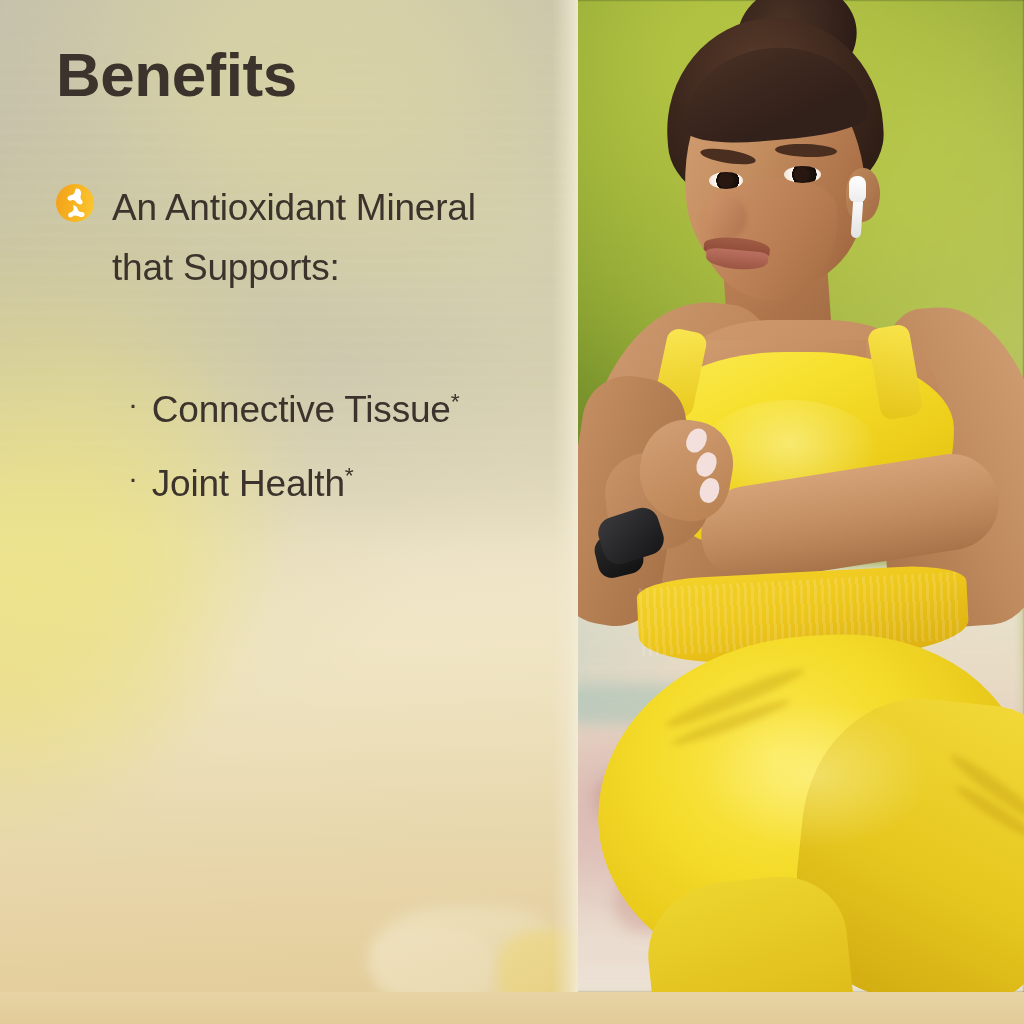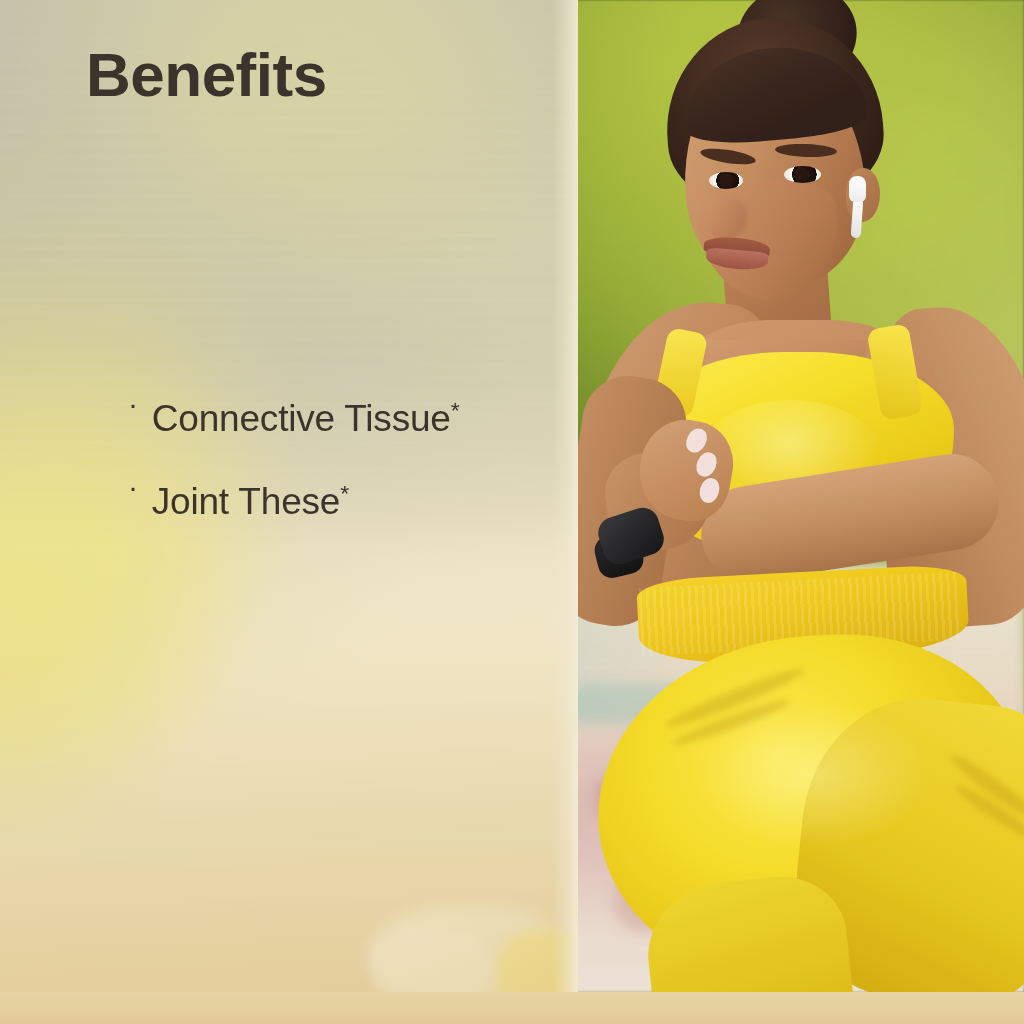--- a/index.html
+++ b/index.html
@@ -300,21 +300,20 @@
     background:linear-gradient(140deg, rgba(240,222,120,.85), rgba(226,198,70,.7));
     filter:blur(6px);
   }
 
   
   .content{position:absolute;left:0;top:0;width:578px;height:992px;}
   .title{
     position:absolute;left:56px;top:42px;
     font-size:62px;font-weight:bold;color:#3b332c;letter-spacing:-0.5px;
     line-height:1.05;
-    margin-left:30px;
   }
   .benefit-row{
     position:absolute;left:56px;top:178px;width:470px;
     display:flex;align-items:flex-start;gap:18px;
   }
   .joint-icon{
     flex:0 0 auto;width:38px;height:38px;border-radius:50%;
     background:linear-gradient(100deg,#f2a01b 0%,#f7b21f 45%,#fbc832 100%);
     position:relative;overflow:hidden;margin-top:6px;
   }
@@ -325,21 +324,21 @@
   }
   .bullets{
     position:absolute;left:128px;top:380px;width:420px;
   }
   .bullet{
     display:flex;align-items:flex-start;gap:14px;
     font-size:37px;line-height:1.62;color:#3b332c;letter-spacing:-0.2px;
     margin-bottom:14px;
   }
   .bullet .dot{flex:0 0 auto;line-height:1.62;font-size:30px;}
-  .bullet .btxt{flex:1 1 auto;margin-top:9px;}
+  .bullet .btxt{flex:1 1 auto;}
   sup{font-size:0.62em;vertical-align:super;line-height:0;}
 
   
   .footer{
     position:absolute;left:6px;top:996px;width:1012px;height:24px;
     background:#ffffff;border:1px solid #56544c;
     display:flex;align-items:center;
     box-sizing:border-box;
   }
   .footer-text{
@@ -427,28 +426,37 @@
     <div class="shoe-rib"></div>
     <div class="sock"></div>
     <div class="lp-veil"></div>
     <div class="lp-edge"></div>
   </div>
 
   <div class="content">
 
     <div class="title">Benefits</div>
 
+    <div class="benefit-row">
+      <div class="joint-icon">
+        <svg width="38" height="38" viewBox="0 0 38 38" aria-hidden="true">
+          <path d="M20.5 4.5c2.4 0 4.3 1.6 4.6 3.9.2 1.7-.5 3-.6 4.6-.1 1.4.5 2.3 1.3 3.2.9 1 1.1 2.2.4 3.2-.8 1.1-2.3 1.3-3.5.7-1.5-.8-2.3-2.2-3.6-3.2-1.2-.9-2.6-1.1-3.9-.5-1.2.6-2.6.3-3.3-.8-.7-1.1-.4-2.5.6-3.3 1.3-1 2.9-1.1 4.3-1.8 1.2-.6 1.9-1.6 2-2.9.1-1.6 1.1-3.1 1.7-3.1z" fill="#ffffff"></path>
+          <path d="M16.4 21.7c1.6-.6 3.3 0 4.3 1.3.9 1.2 1 2.6 1.9 3.7.8 1 2 1.3 3.2 1.3 1.5 0 2.7 1 2.8 2.3.1 1.4-1 2.5-2.5 2.7-2 .2-3.7-.9-5.6-1.3-1.6-.4-3 0-4.1 1.1-1.1 1-2.7 1-3.6 0-.9-1-.8-2.5.2-3.5 1.1-1.1 2.6-1.4 3.7-2.4.9-.8 1.2-1.8.9-2.9-.3-1.3-.6-2-.2-2.3z" fill="#ffffff"></path>
+        </svg>
+      </div>
+      <div class="benefit-text">An Antioxidant Mineral that Supports:</div>
+    </div>
 
     <div class="bullets">
       <div class="bullet">
         <span class="dot">·</span>
         <span class="btxt"><span>Connective Tissue</span><sup>*</sup></span>
       </div>
       <div class="bullet">
         <span class="dot">·</span>
-        <span class="btxt"><span>Joint These</span><sup>*</sup></span>
+        <span class="btxt"><span>Joint Health</span><sup>*</sup></span>
       </div>
     </div>
   </div>
 
   <div class="footer-gap"></div>
 
 </div>
 
 </body></html>

